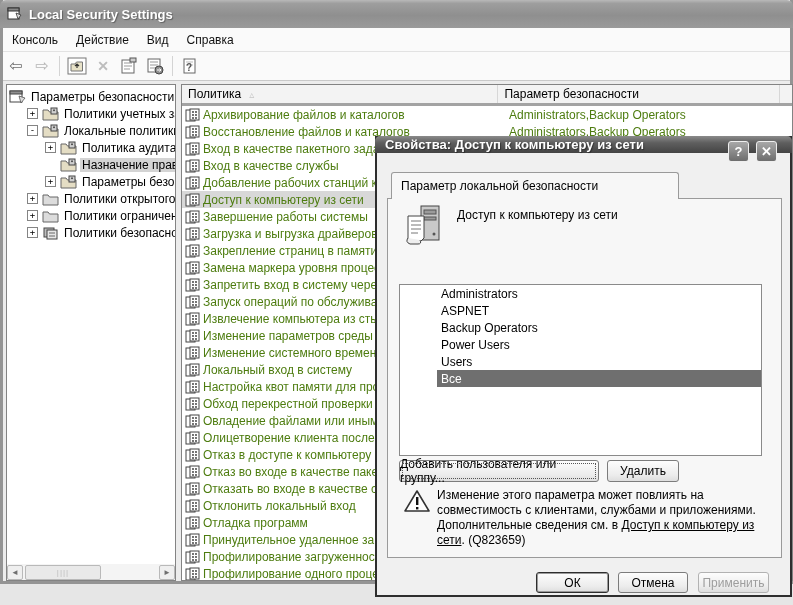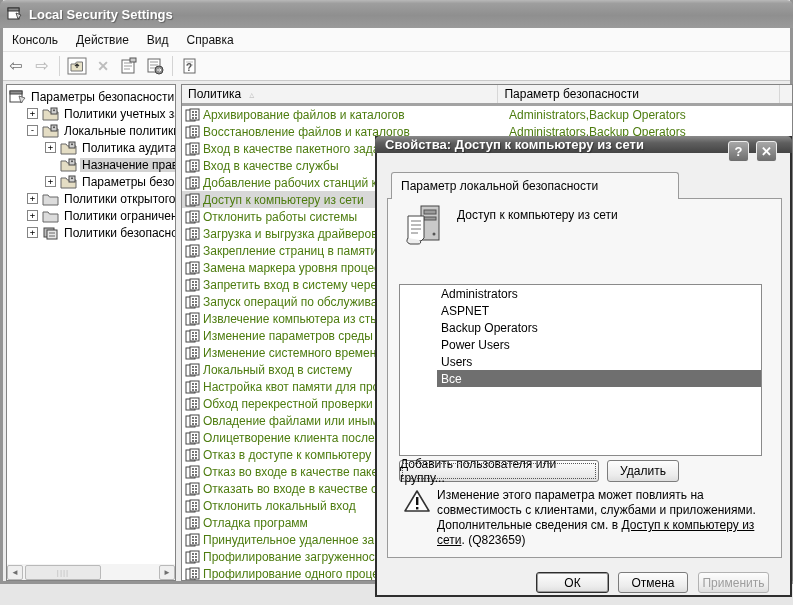--- a/index.html
+++ b/index.html
@@ -382,21 +382,21 @@
                 <rect x="1" y="2" width="9" height="11" fill="#fff" stroke="#444"></rect>
                 <rect x="5" y="1" width="9" height="11" fill="#fff" stroke="#444"></rect>
                 <circle cx="8" cy="4" r="0.9" fill="#333"></circle>
                 <circle cx="11" cy="4" r="0.9" fill="#333"></circle>
                 <circle cx="8" cy="7" r="0.9" fill="#333"></circle>
                 <circle cx="11" cy="7" r="0.9" fill="#333"></circle>
                 <circle cx="8" cy="10" r="0.9" fill="#333"></circle>
                 <circle cx="11" cy="10" r="0.9" fill="#333"></circle>
               </svg>
             </span>
-            <span class="pname">Отклонить работы системы</span>
+            <span class="pname">Завершение работы системы</span>
             <span class="pval"></span>
           </div>
           <div class="lrow">
             <span style="display: inline-flex;">
               <svg class="picon" viewBox="0 0 15 14">
                 <rect x="1" y="2" width="9" height="11" fill="#fff" stroke="#444"></rect>
                 <rect x="5" y="1" width="9" height="11" fill="#fff" stroke="#444"></rect>
                 <circle cx="8" cy="4" r="0.9" fill="#333"></circle>
                 <circle cx="11" cy="4" r="0.9" fill="#333"></circle>
                 <circle cx="8" cy="7" r="0.9" fill="#333"></circle>

